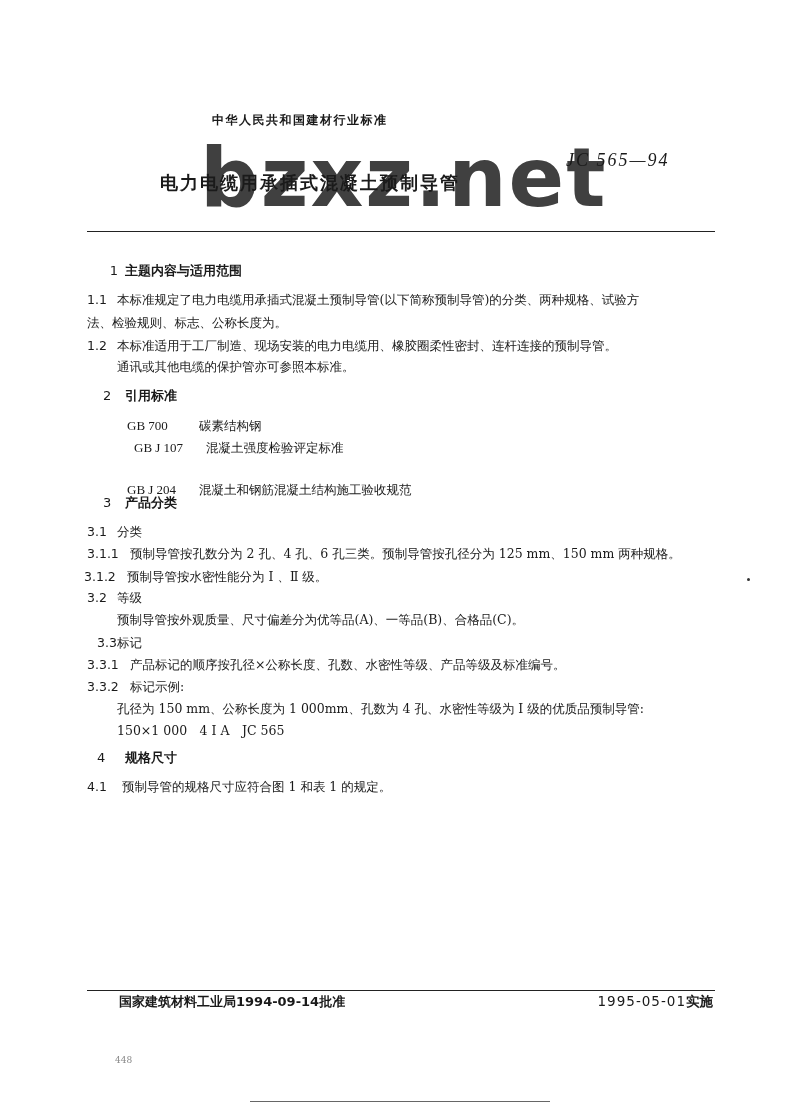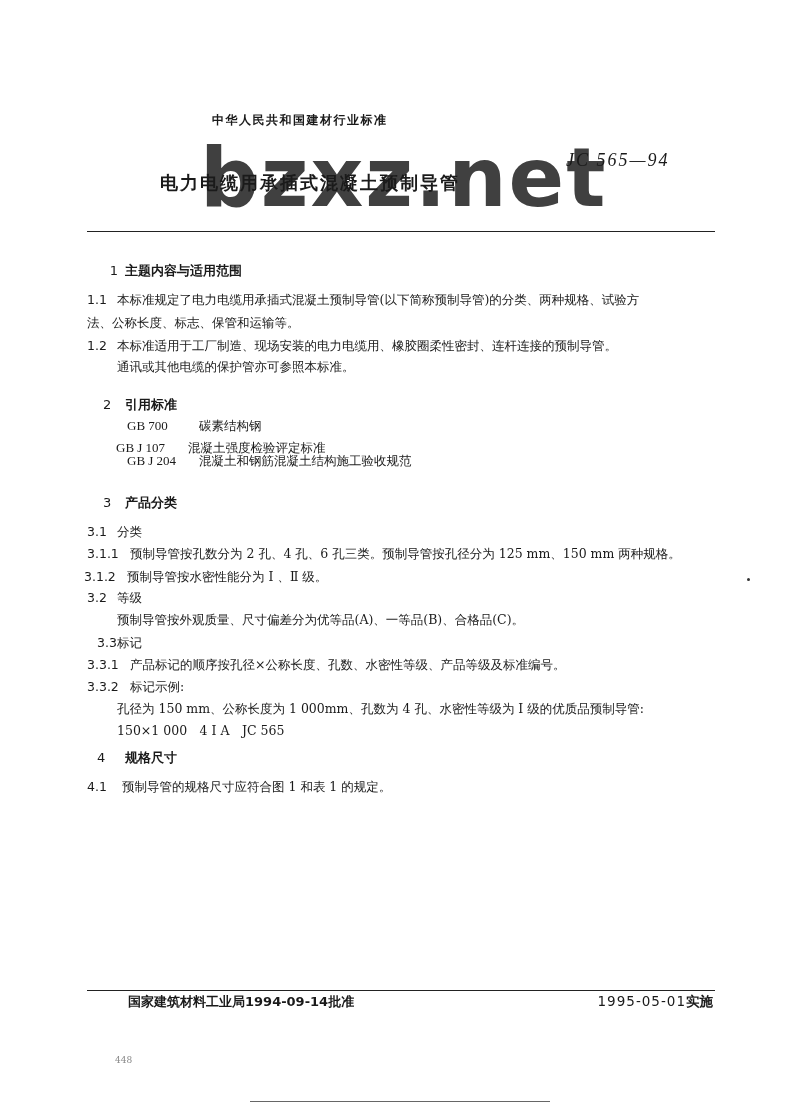--- a/index.html
+++ b/index.html
@@ -18,21 +18,21 @@
     .std-org { left: 212px; top: 112px; font-family: "DejaVu Sans", sans-serif; font-weight: bold; font-size: 12px; letter-spacing: 1.5px; }
     .std-code { left: 566px; top: 150px; font-family: "Liberation Serif", serif; font-size: 18px; letter-spacing: 2px; font-style: italic; }
     .doc-title { left: 160px; top: 171px; font-family: "DejaVu Sans", sans-serif; font-weight: bold; font-size: 18px; letter-spacing: 2px; }
     .rule { position: absolute; height: 0; border-top: 1.4px solid #222; }
     .h { font-family: "DejaVu Sans", sans-serif; font-size: 13px; }
     .h .num { display: inline-block; width: 22px; }
     .h .txt { font-weight: bold; }
     .p { font-size: 12.5px; }
     .p .num { display: inline-block; font-family: "DejaVu Sans", sans-serif; font-size: 12.5px; }
     .ref .code { display: inline-block; width: 72px; font-family: "Liberation Serif", serif; font-size: 13px; }
-    .footer-left { left: 80px; top: 993px; font-family: "DejaVu Sans", sans-serif; font-weight: bold; font-size: 13px; padding-left: 48px; }
+    .footer-left { left: 71px; top: 993px; font-family: "DejaVu Sans", sans-serif; font-weight: bold; font-size: 13px; padding-left: 48px; }
     .footer-right { right: 87px; top: 993px; font-family: "DejaVu Sans", sans-serif; font-size: 13.5px; letter-spacing: 1px; }
     .footer-right b { font-weight: bold; letter-spacing: 0; }
     .page-no { left: 115px; top: 1038px; font-size: 9px; color: #888; margin-top: 17px; }
     .speck { position: absolute; width: 3px; height: 3px; background: #333; border-radius: 50%; }
   </style>
 </head>
 <body>
 
 <div class="abs watermark">bzxz.net</div>
 
@@ -40,36 +40,36 @@
 <div class="abs z std-code">JC 565—94</div>
 <div class="abs z doc-title">电力电缆用承插式混凝土预制导管</div>
 <div class="rule z" style="left:87px; top:231px; width:628px;"></div>
 
 <div class="abs z h" style="left:103px; top:262px;text-align:center;">
   <span class="num">1</span><span class="txt">主题内容与适用范围</span>
 </div>
 <div class="abs z p" style="left:87px; top:292px;">
   <span class="num" style="width:30px;">1.1</span><span>本标准规定了电力电缆用承插式混凝土预制导管(以下简称预制导管)的分类、两种规格、试验方</span>
 </div>
-<div class="abs z p" style="left:87px; top:315px;">法、公称长度、标志、保管和运输等。</div>
+<div class="abs z p" style="left:87px; top:315px;">法、检验规则、标志、公称长度为。</div>
 <div class="abs z p" style="left:87px; top:338px;">
   <span class="num" style="width:30px;">1.2</span><span>本标准适用于工厂制造、现场安装的电力电缆用、橡胶圈柔性密封、连杆连接的预制导管。</span>
 </div>
 <div class="abs z p" style="left:117px; top:359px;">通讯或其他电缆的保护管亦可参照本标准。</div>
 
-<div class="abs z h" style="left:103px; top:387px;margin-top:9px;">
+<div class="abs z h" style="left:103px; top:387px;">
   <span class="num">2</span><span class="txt">引用标准</span>
 </div>
 <div class="abs z p ref" style="left:127px; top:418px;">
   <span class="code">GB 700</span><span>碳素结构钢</span>
 </div>
-<div class="abs z p ref" style="left:116px; top:440px;">
+<div class="abs z p ref" style="left:134px; top:440px;">
   <span class="code">GB J 107</span><span>混凝土强度检验评定标准</span>
 </div>
-<div class="abs z p ref" style="left:127px; top:453px;">
+<div class="abs z p ref" style="left:127px; top:482px;">
   <span class="code">GB J 204</span><span>混凝土和钢筋混凝土结构施工验收规范</span>
 </div>
 
 <div class="abs z h" style="left:103px; top:494px;">
   <span class="num">3</span><span class="txt">产品分类</span>
 </div>
 <div class="abs z p" style="left:87px; top:524px;">
   <span class="num" style="width:30px;">3.1</span><span>分类</span>
 </div>
 <div class="abs z p" style="left:87px; top:546px;">

